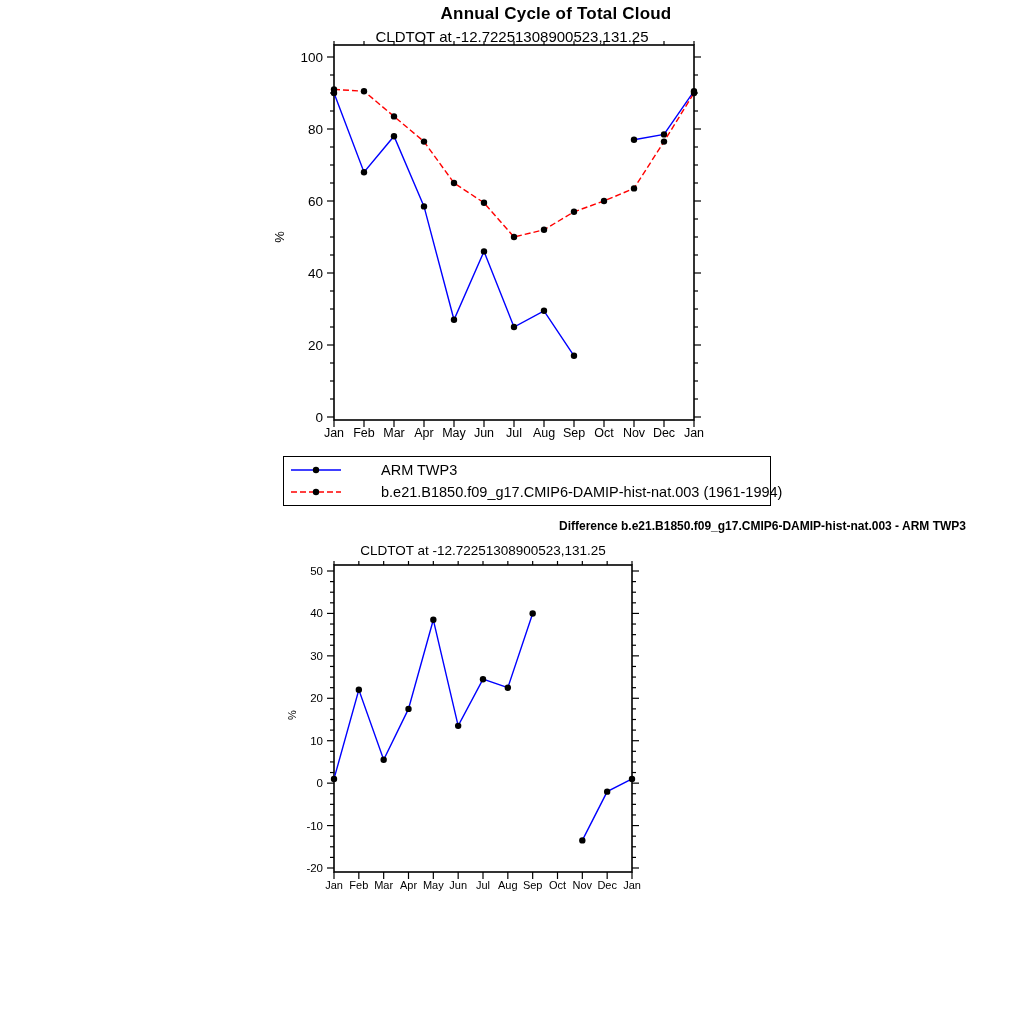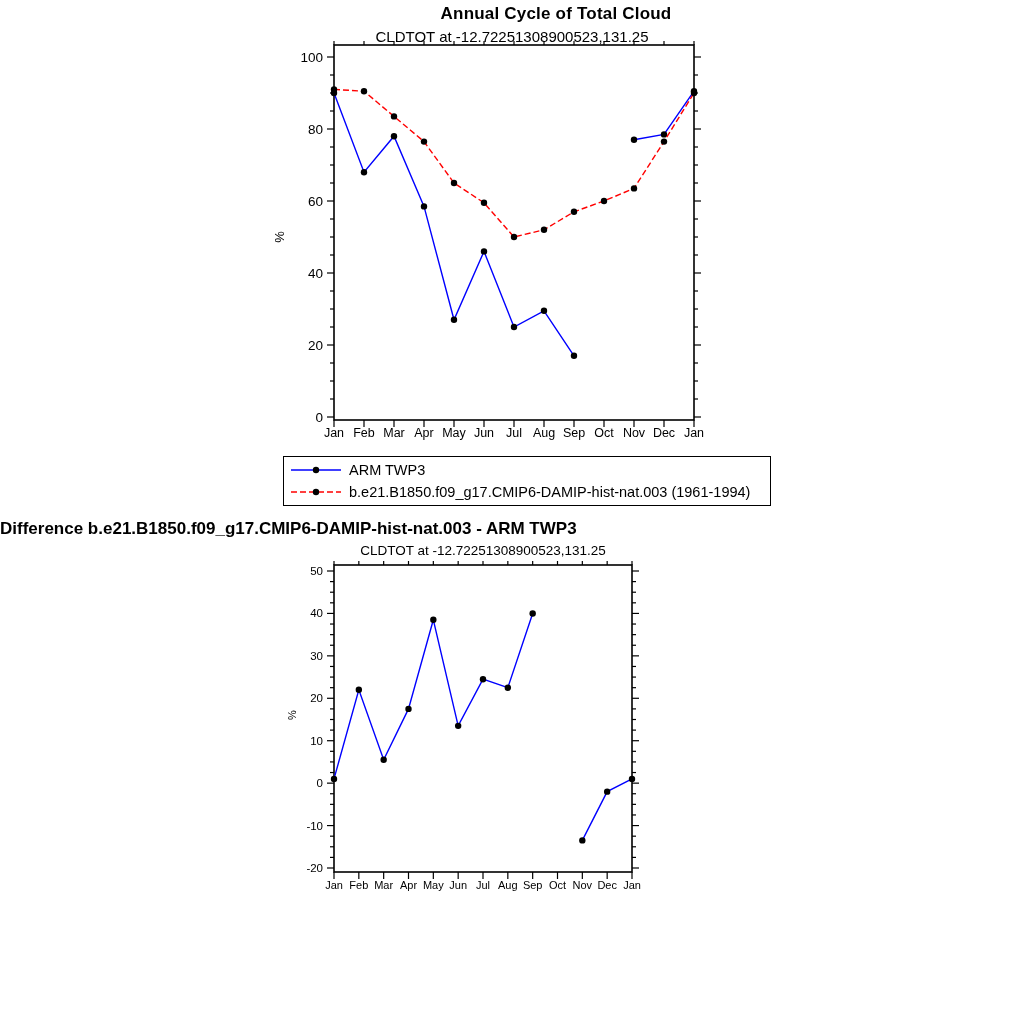--- a/index.html
+++ b/index.html
@@ -2,28 +2,28 @@
 <html><head>
 <meta charset="utf-8">
 <style>
   * { margin: 0; padding: 0; box-sizing: border-box; }
   html, body { background: #ffffff; }
   body { width: 1024px; height: 1024px; font-family: "Liberation Sans", sans-serif; color: #000; }
   .page { position: relative; width: 1024px; height: 1024px; background: #ffffff; overflow: hidden; }
   .chart-title-1 { position: absolute; top: 4px; left: 0; width: 1024px; text-align: center;
                    font-weight: bold; font-size: 17px; letter-spacing: 0.2px; margin-left: 44px; }
   .chart-subtitle-1 { position: absolute; top: 28px; left: 0; width: 1024px; text-align: center; font-size: 15px; }
-  .chart-title-2 { position: absolute; top: 519px; left: 0; width: 966px; text-align: left;
-                   font-weight: bold; font-size: 17px; }
+  .chart-title-2 { position: absolute; top: 519px; left: 0; width: 966px; text-align: right;
+                   font-weight: bold; font-size: 12px; }
   .chart-subtitle-2 { position: absolute; top: 543px; left: 0; width: 966px; text-align: center; font-size: 13.5px; }
   #plots { position: absolute; top: 0; left: 0; }
   svg text { font-family: "Liberation Sans", sans-serif; fill: #000; }
   .legend { position: absolute; left: 283px; top: 456px; width: 488px; height: 50px;
             border: 1px solid #000; padding: 2px 0 0 5px; background: #ffffff; }
-  .legend-row { display: flex; align-items: center; height: 22px; }
+  .legend-row { display: flex; align-items: center; height: 22px; gap: 32px; }
   .legend-label { margin-left: 6px; font-size: 14.5px; white-space: nowrap; }
   .legend-sample { flex: 0 0 auto; }
 </style>
 </head>
 <body>
 
 <div class="page">
 
   <div class="chart-title-1">Annual Cycle of Total Cloud</div>
   <div class="chart-subtitle-1">CLDTOT at -12.72251308900523,131.25</div>

